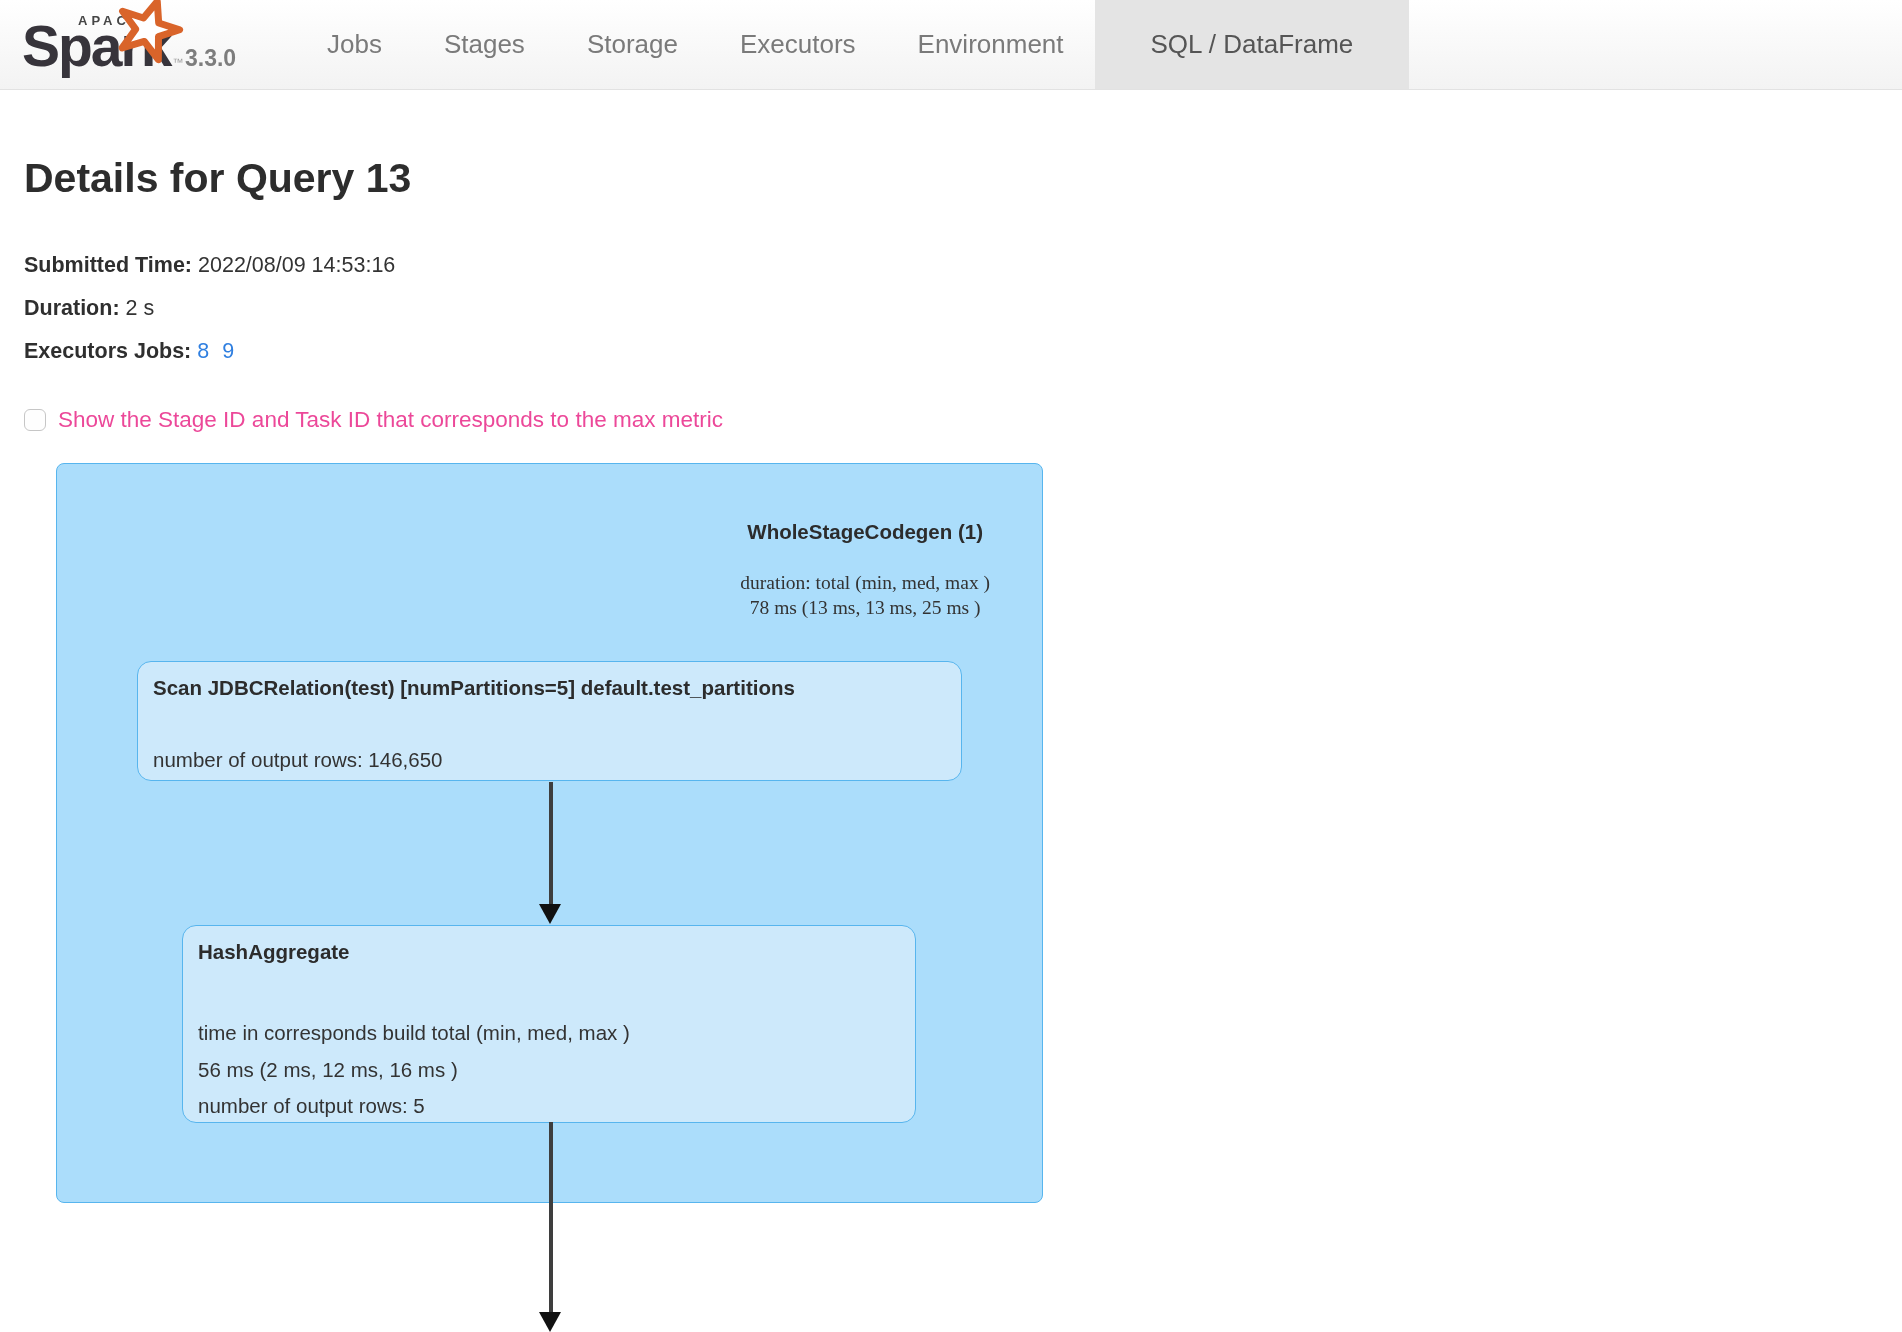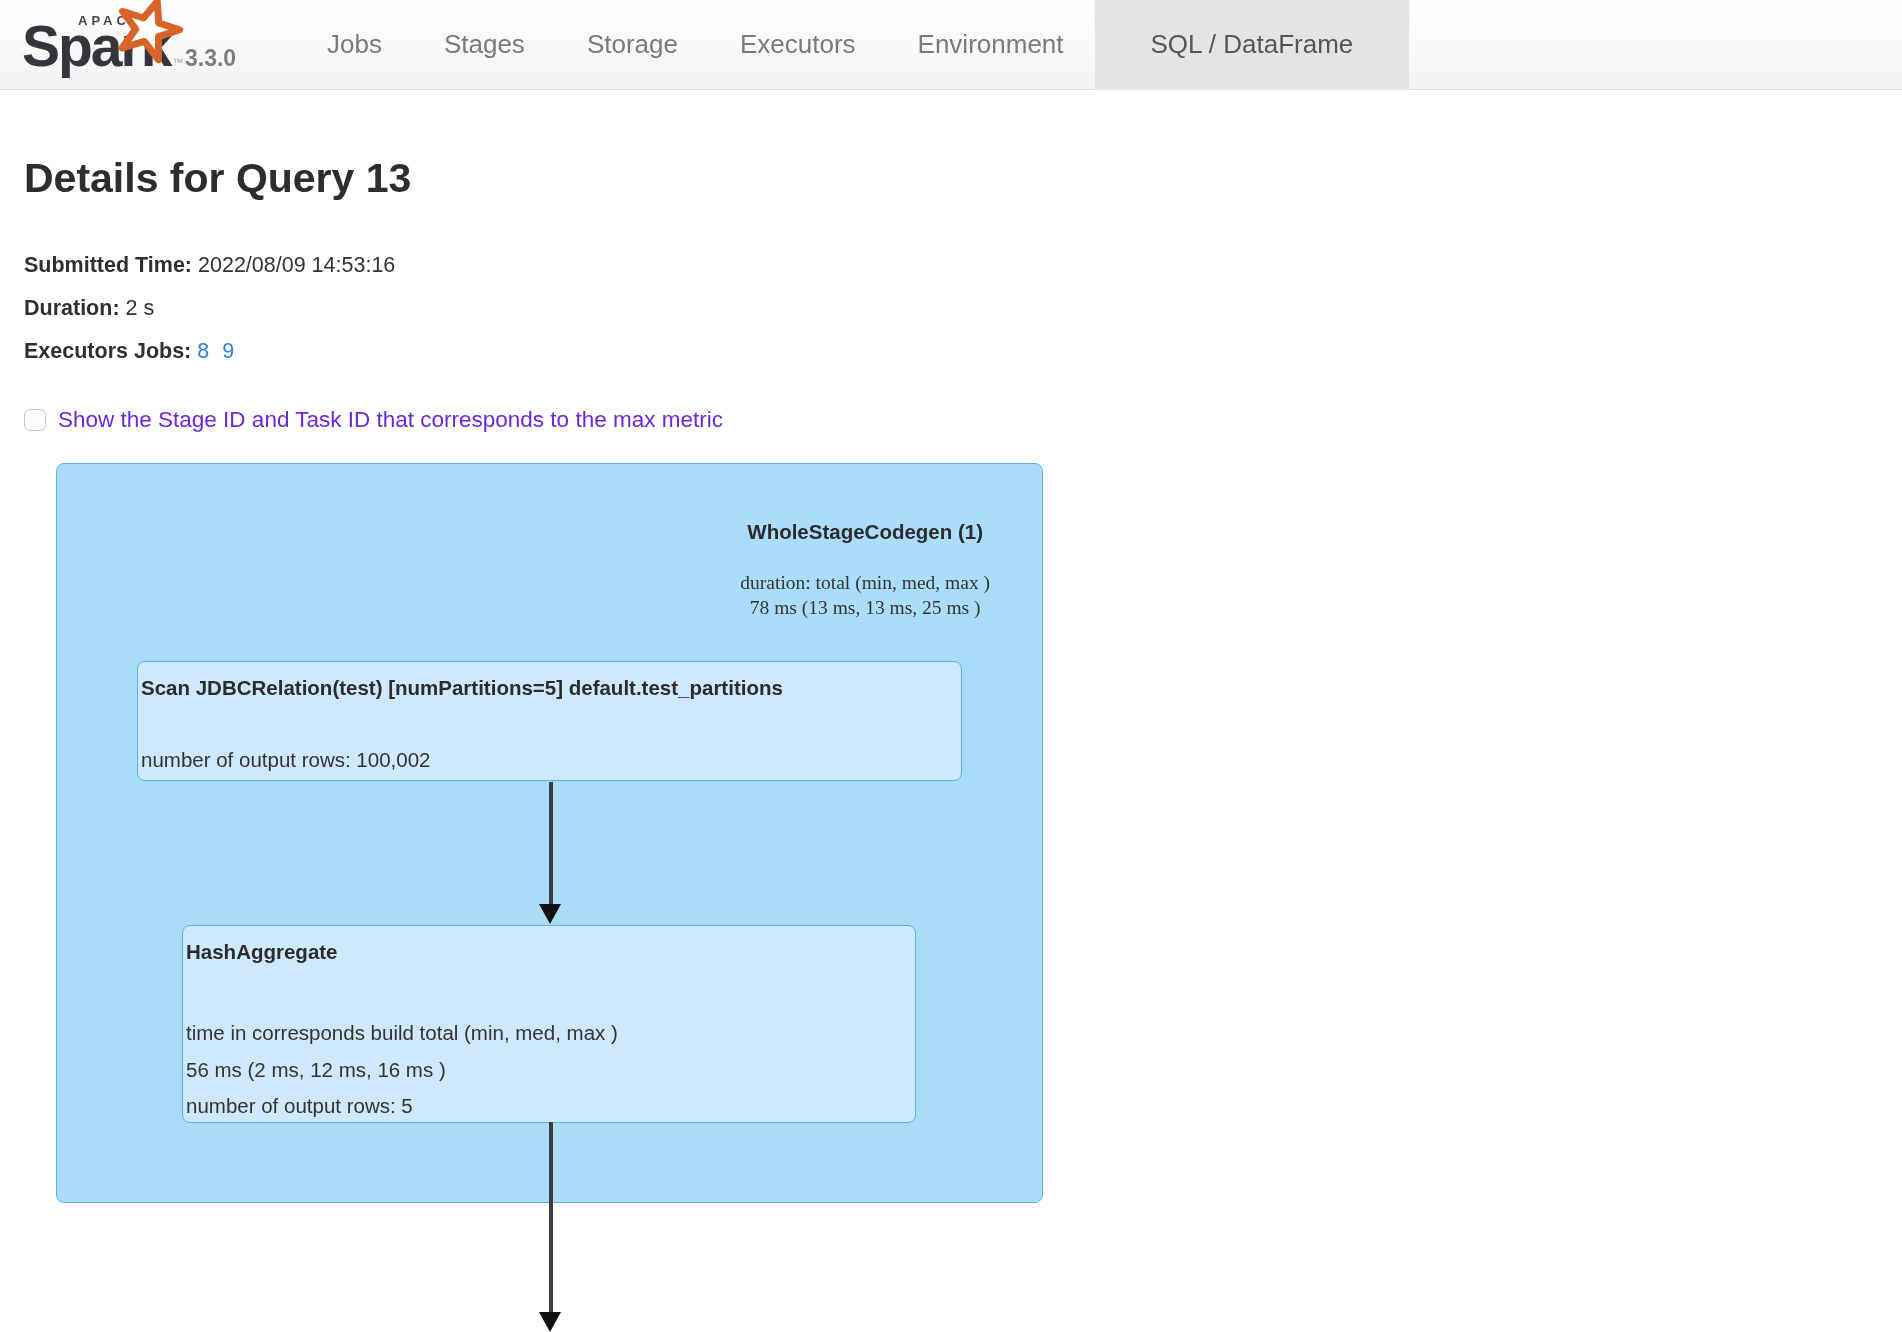--- a/index.html
+++ b/index.html
@@ -74,21 +74,21 @@
   .job-link + .job-link { margin-left: 7px; }
 
   .checkbox-row { margin: 34px 0 0 24px; display: flex; align-items: center; }
   .max-metric-checkbox {
     appearance: none; -webkit-appearance: none;
     width: 22px; height: 22px;
     border: 1px solid #c6c6c6; border-radius: 6px;
     background: #fefefe; margin: 0;
     cursor: pointer;
   }
-  .checkbox-text { margin-left: 12px; font-size: 22.5px; color: #6d28d9; }
+  .checkbox-text { margin-left: 12px; font-size: 22.5px; color: #ec4899; }
 
   
   .plan-cluster {
     position: absolute; left: 56px; top: 463px;
     width: 987px; height: 740px;
     background: #ABDDFB;
     border: 1.5px solid #57B5EE;
     border-radius: 8px;
   }
   .cluster-label {
@@ -99,22 +99,22 @@
   .cluster-title {
     font-size: 20.5px; font-weight: 700; color: #2c2c2c;
     margin-bottom: 26px;
   }
   .cluster-metric { font-size: 19.5px; line-height: 25px; color: #333; font-family: Liberation Serif, serif; }
 
   .plan-node {
     position: absolute;
     background: #CDE9FB;
     border: 1.5px solid #57B5EE;
-    border-radius: 8px;
-    padding: 12px 3px;
+    border-radius: 14px;
+    padding: 12px 15px;
     overflow: hidden;
   }
   .node-scan { left: 137px; top: 661px; width: 825px; height: 120px; }
   .node-hash { left: 182px; top: 925px; width: 734px; height: 198px; }
   .node-title { font-size: 20.5px; font-weight: 700; color: #2c2c2c; line-height: 27px; white-space: nowrap; }
   .node-metrics { font-size: 20.5px; color: #333; }
   .node-scan .node-metrics { margin-top: 44px; line-height: 30px; }
   .node-hash .node-metrics { margin-top: 50px; line-height: 36.5px; }
   .node-metric-line { display: block; }
 
@@ -181,21 +181,21 @@
   <div class="cluster-label">
     <div class="cluster-title">WholeStageCodegen (1)</div>
     <div class="cluster-metric">duration: total (min, med, max )</div>
     <div class="cluster-metric">78 ms (13 ms, 13 ms, 25 ms )</div>
   </div>
 </div>
 
 <div class="plan-node node-scan">
   <div class="node-title">Scan JDBCRelation(test) [numPartitions=5] default.test_partitions</div>
   <div class="node-metrics">
-    <span class="node-metric-line">number of output rows: 100,002</span>
+    <span class="node-metric-line">number of output rows: 146,650</span>
   </div>
 </div>
 
 <div class="edge-line edge1-line"></div>
 <div class="edge-arrowhead edge1-head"></div>
 
 <div class="plan-node node-hash">
   <div class="node-title">HashAggregate</div>
   <div class="node-metrics">
     <span class="node-metric-line">time in corresponds build total (min, med, max )</span>

